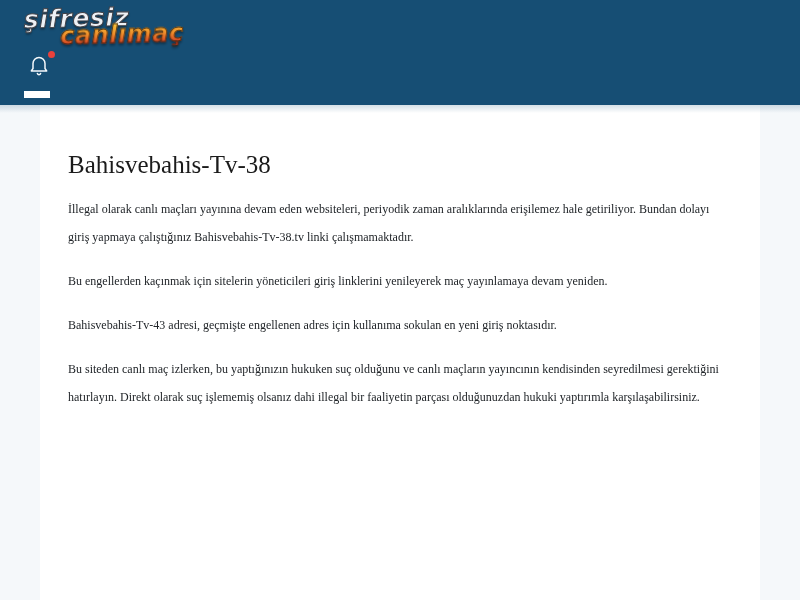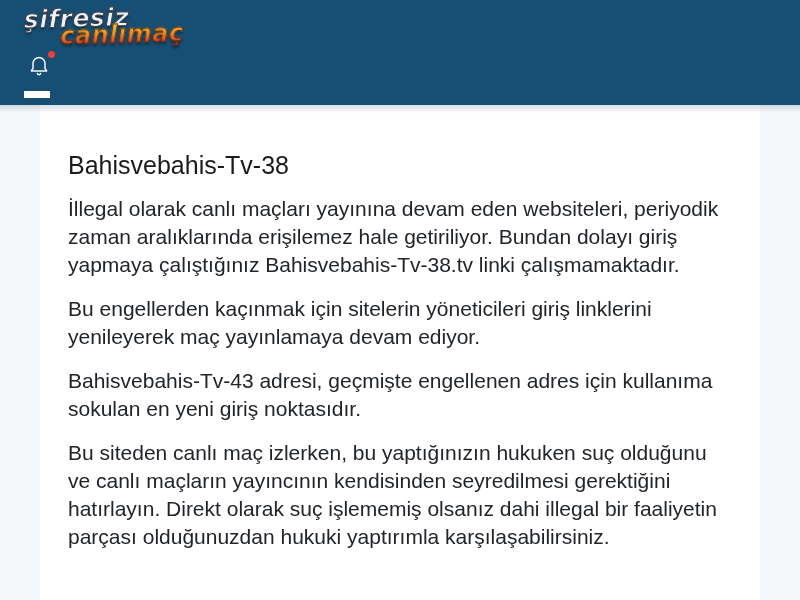--- a/index.html
+++ b/index.html
@@ -96,37 +96,38 @@
   .menu-bar{
     display:block;
     width:26px;height:7px;
     background:#ffffff;
   }
   
   .page-main{
     width:100%;
     height:421px;
     background:var(--page-bg);
+    font-family:Liberation Serif, serif;
   }
   .card{
     width:720px;
     min-height:495px;
     margin:0 auto;
     background:var(--card-bg);
     padding:44px 28px 20px 28px;
   }
   .card h1{
     font-size:25px;
     line-height:32px;
     font-weight:500;
     color:var(--title);
     margin:0 0 14px 0;
   }
   .card p{
-    font-size:21px;
+    font-size:12px;
     line-height:28px;
     color:var(--text);
     margin:0 0 16px 0;
   }
   .card p:last-child{margin-bottom:0;}
 </style>
 </head>
 <body>
 
 <header class="site-header">
@@ -145,17 +146,17 @@
 
   <button class="menu-btn">
     <span class="menu-bar"></span>
   </button>
 </header>
 
 <main class="page-main">
   <article class="card">
     <h1>Bahisvebahis-Tv-38</h1>
     <p>İllegal olarak canlı maçları yayınına devam eden websiteleri, periyodik zaman aralıklarında erişilemez hale getiriliyor. Bundan dolayı giriş yapmaya çalıştığınız Bahisvebahis-Tv-38.tv linki çalışmamaktadır.</p>
-    <p>Bu engellerden kaçınmak için sitelerin yöneticileri giriş linklerini yenileyerek maç yayınlamaya devam ediyor.</p>
+    <p>Bu engellerden kaçınmak için sitelerin yöneticileri giriş linklerini yenileyerek maç yayınlamaya devam yeniden.</p>
     <p>Bahisvebahis-Tv-43 adresi, geçmişte engellenen adres için kullanıma sokulan en yeni giriş noktasıdır.</p>
     <p>Bu siteden canlı maç izlerken, bu yaptığınızın hukuken suç olduğunu ve canlı maçların yayıncının kendisinden seyredilmesi gerektiğini hatırlayın. Direkt olarak suç işlememiş olsanız dahi illegal bir faaliyetin parçası olduğunuzdan hukuki yaptırımla karşılaşabilirsiniz.</p>
   </article>
 </main>
 
 </body></html>

